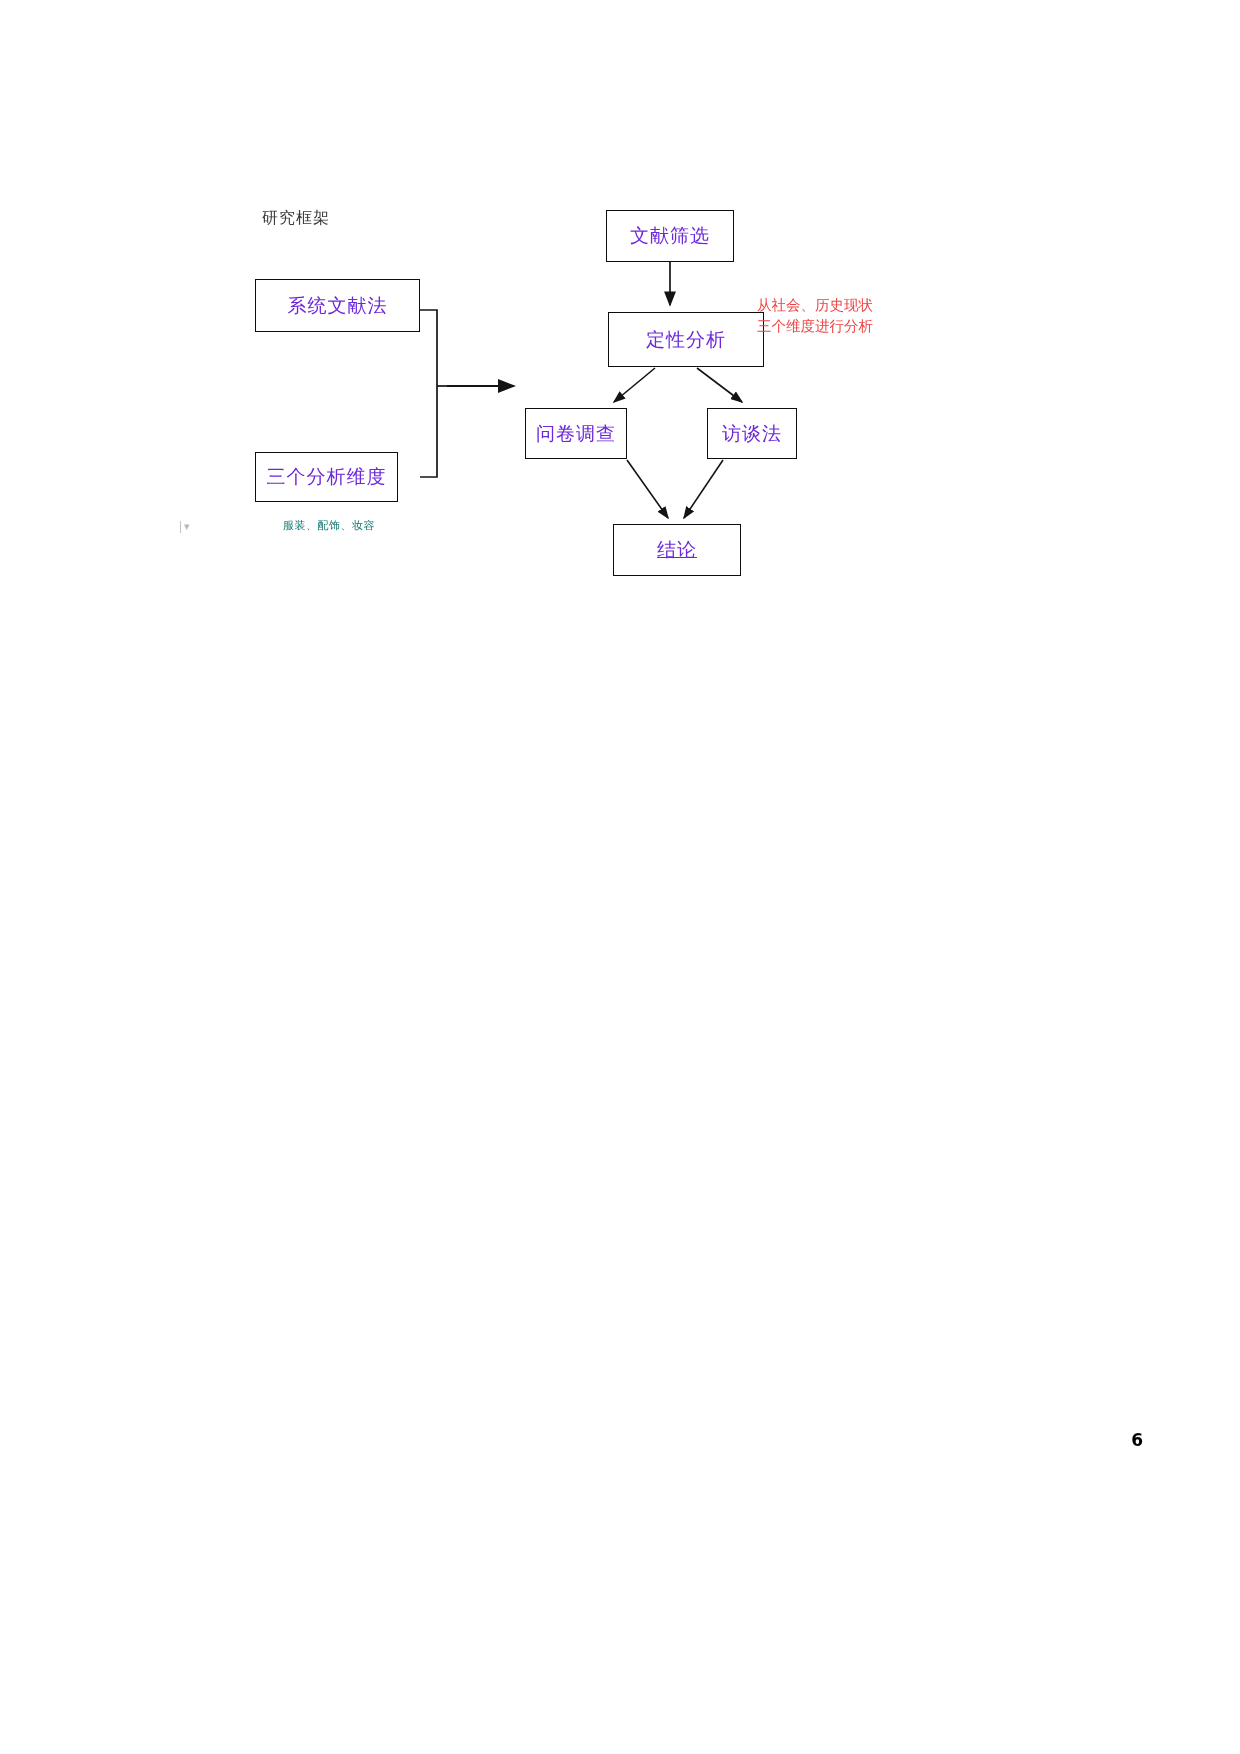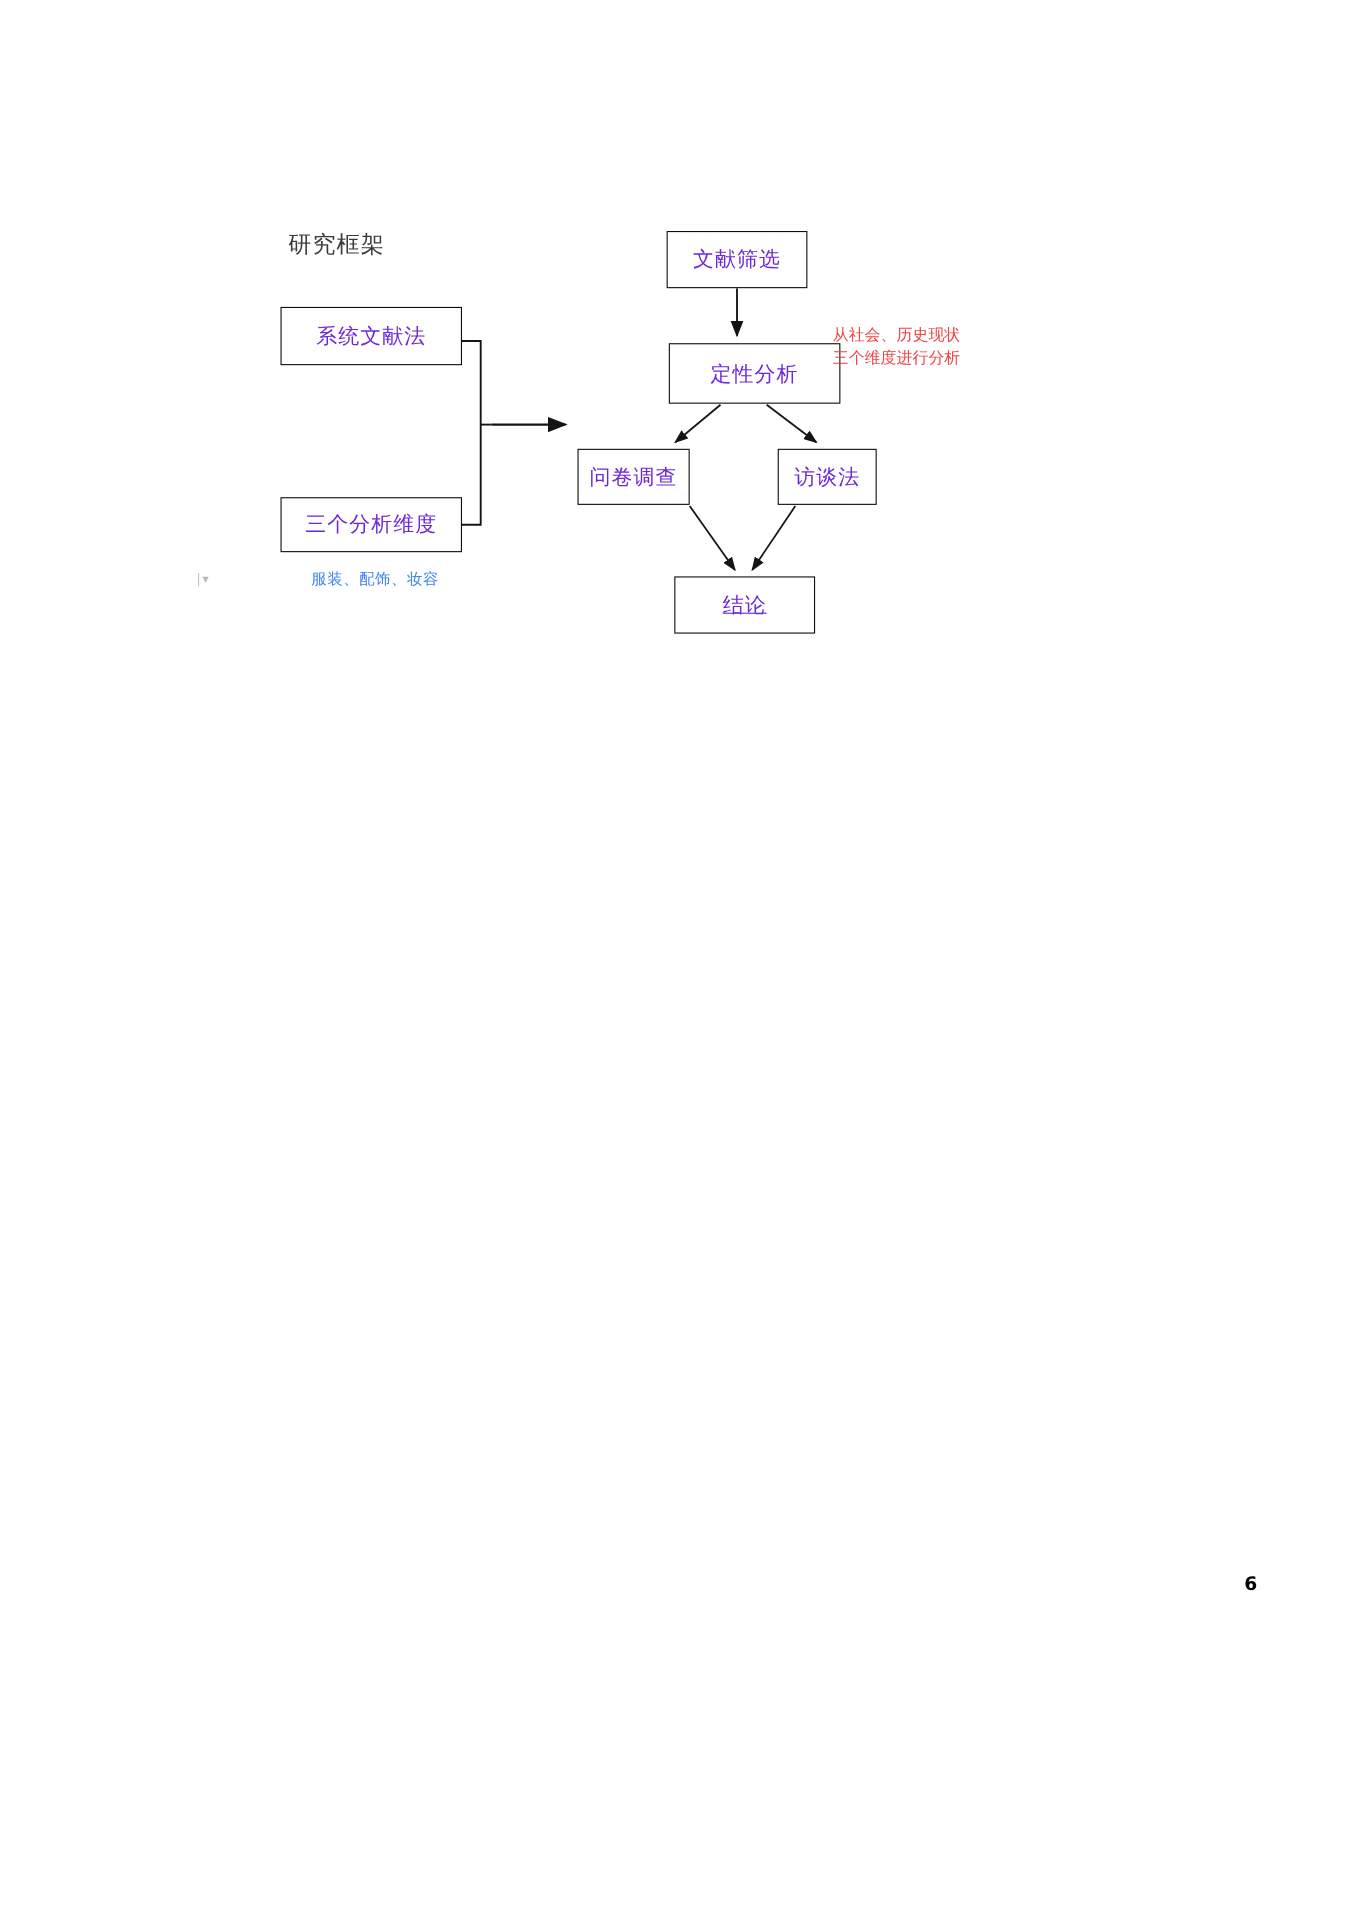--- a/index.html
+++ b/index.html
@@ -42,21 +42,21 @@
     color: #6d28d9;
     letter-spacing: 1px;
     white-space: nowrap;
   }
 
   
   #node-systematic-lit {
     left: 255px;  top: 279px;  width: 165px; height: 53px;
   }
   #node-three-dims {
-    left: 255px;  top: 452px;  width: 165px; height: 50px; align-items: center;
+    left: 255px;  top: 452px;  width: 143px; height: 50px; align-items: center;
   }
 
   
   #node-lit-screening {
     left: 606px;  top: 210px;  width: 128px; height: 52px;
   }
   #node-qualitative {
     left: 608px;  top: 312px;  width: 156px; height: 55px;
   }
   #node-questionnaire {
@@ -69,34 +69,34 @@
   #node-conclusion {
     left: 613px;  top: 524px;  width: 128px; height: 52px; text-decoration: underline;
   }
 
   
   #figure-heading {
     position: absolute;
     left: 262px;
     top: 208px;
     font-family: "DejaVu Sans", sans-serif;
-    font-size: 21px;
+    font-size: 16px;
     color: #3a3a3a;
     letter-spacing: 1px;
     white-space: nowrap;
   }
 
   
   #dims-note {
     position: absolute;
     left: 283px;
     top: 518px;
     font-family: "DejaVu Sans", sans-serif;
-    font-size: 14px;
-    color: #3b82f6;
+    font-size: 11px;
+    color: #0f766e;
     letter-spacing: 0.5px;
     white-space: nowrap;
   }
 
   
   #stray-caret {
     position: absolute;
     left: 180px;
     top: 520px;
     width: 18px;

